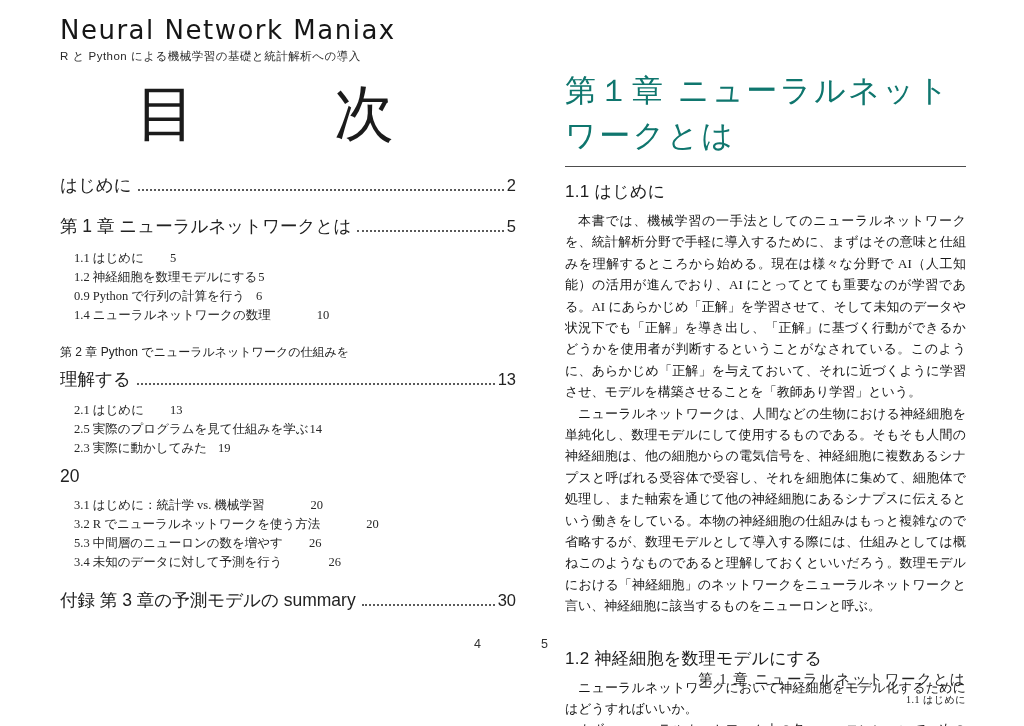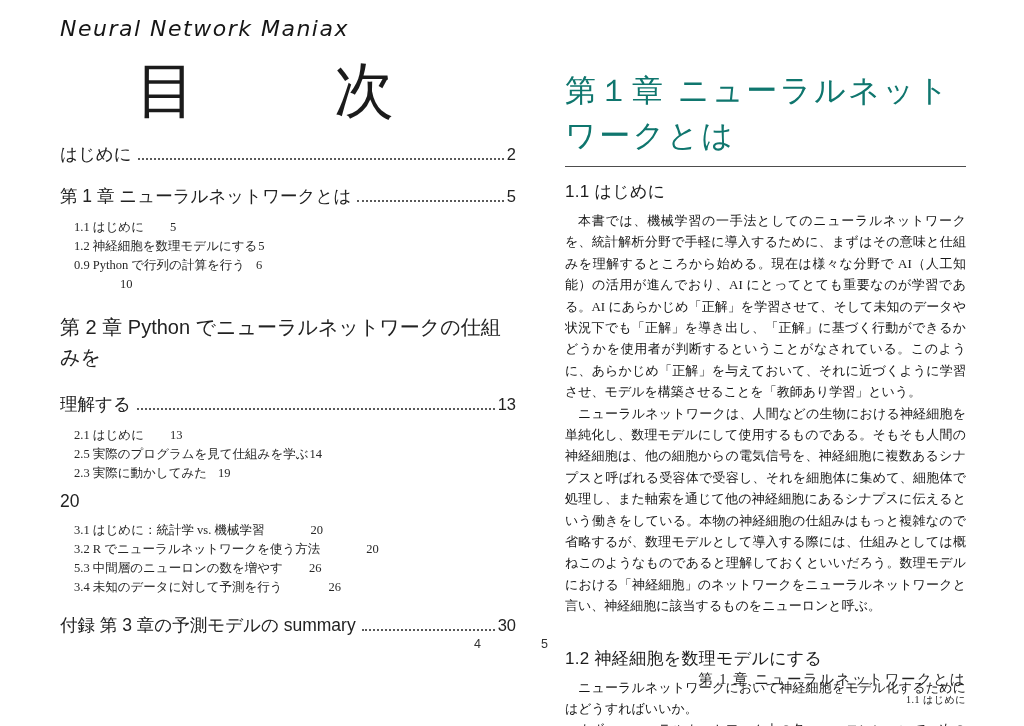--- a/index.html
+++ b/index.html
@@ -6,41 +6,41 @@
   .spread {
     position:relative; width:1024px; height:726px; background:#ffffff;
     font-family:"Liberation Sans", sans-serif; color:#1e1e1e; overflow:hidden;
     margin:0 auto;
   }
 
   
   .left-page { position:absolute; left:60px; top:16px; width:456px; }
 
   .logo-title {
-    font-family:"DejaVu Sans", sans-serif; font-size:22px; letter-spacing:1.5px;
-    color:#161616; line-height:1.15;font-style:italic;
+    font-family:"DejaVu Sans", sans-serif; font-size:26px; letter-spacing:1.5px;
+    color:#161616; line-height:1.15;
   }
   .logo-subtitle { font-size:11.5px; letter-spacing:0.5px; color:#2a2a2a; margin-top:3px; }
 
   .toc-title {
     display:flex; justify-content:space-between; align-items:flex-start;
     padding:0 122px 0 76px; margin-top:12px;
     font-family:"DejaVu Sans", sans-serif; font-size:60px; line-height:1.25; color:#1b1b1b;
   }
 
   .toc-row {
     display:flex; align-items:baseline; font-size:17.5px; color:#222;
     line-height:1.45; margin-top:16px;
   }
   .toc-row .lbl { white-space:nowrap; }
   .leader { flex:1 1 auto; border-bottom:2px dotted #5a5a5a; margin:0 3px 5px 6px; min-width:12px; }
   .toc-page { font-size:16.5px; color:#222; }
 
-  .toc-chapter-line { font-size:20px; color:#222; line-height:1.5; margin-top:18px; }
-  .toc-wrap-line { margin-top:20px;text-align:right; }
+  .toc-chapter-line { font-size:12px; color:#222; line-height:1.5; margin-top:18px; }
+  .toc-wrap-line { margin-top:6px;text-align:right; }
   .toc-page-alone { font-size:17.5px; color:#222; margin-top:8px; }
 
   .toc-subs { margin:9px 0 0 14px; }
   .sub-row {
     display:flex; align-items:baseline; font-family:"Liberation Serif", serif;
     font-size:12.5px; line-height:19px; color:#272727;
   }
   .sub-row .spacer { display:inline-block; }
   .g0 { width:1px; } .g1 { width:11px; } .g2 { width:26px; } .g3 { width:46px; }
 
@@ -77,27 +77,28 @@
   .page-footer .f-section { font-size:10px; margin-top:4px; letter-spacing:0.5px; }
 </style>
 </head>
 <body>
 
 <div class="spread">
 
   <div class="left-page">
 
     <div class="logo-title">Neural Network Maniax</div>
+    <div class="logo-subtitle">R と Python による機械学習の基礎と統計解析への導入</div>
 
     <div class="toc-title">
       <span>目</span>
       <span>次</span>
     </div>
 
-    <div class="toc-row" style="margin-top:14px;text-align:right;">
+    <div class="toc-row" style="margin-top:22px;text-align:right;">
       <span class="lbl">はじめに</span>
       <span class="leader"></span>
       <span class="toc-page">2</span>
     </div>
 
     <div class="toc-row">
       <span class="lbl">第 1 章 ニューラルネットワークとは</span>
       <span class="leader"></span>
       <span class="toc-page">5</span>
     </div>
@@ -111,20 +112,21 @@
         <span>1.2 神経細胞を数理モデルにする</span>
           <span class="spacer g0"></span>
           <span>5</span>
       </div>
       <div class="sub-row">
         <span>0.9 Python で行列の計算を行う</span>
           <span class="spacer g1"></span>
           <span>6</span>
       </div>
       <div class="sub-row">
+        <span>1.4 ニューラルネットワークの数理</span>
           <span class="spacer g3"></span>
           <span>10</span>
       </div>
     </div>
 
     <div class="toc-chapter-line">第 2 章 Python でニューラルネットワークの仕組みを</div>
     <div class="toc-row toc-wrap-line">
       <span class="lbl">理解する</span>
       <span class="leader"></span>
       <span class="toc-page">13</span>

